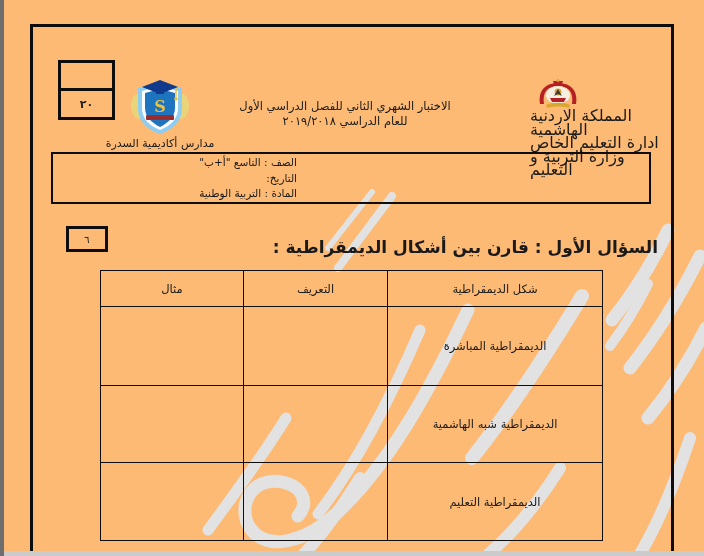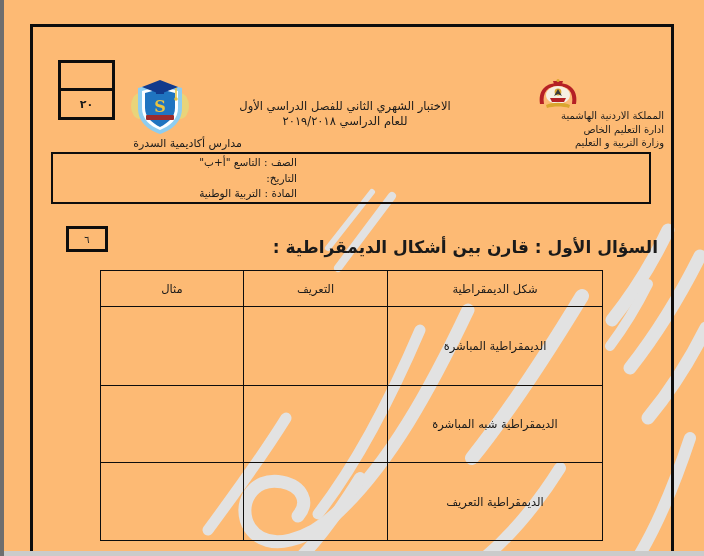--- a/index.html
+++ b/index.html
@@ -12,29 +12,29 @@
   .wm{position:absolute;left:0;top:0;z-index:1;}
   .content{position:absolute;left:0;top:0;width:704px;height:556px;z-index:3;direction:rtl;}
 
   .grade-box{position:absolute;left:58px;top:60px;width:57px;height:60px;
              border:3px solid #0d0d0d;box-sizing:border-box;}
   .grade-box .cell-top{height:25px;border-bottom:3px solid #0d0d0d;}
   .grade-box .cell-bottom{height:26px;display:flex;align-items:center;justify-content:center;
              font-size:11px;font-weight:bold;letter-spacing:4px;}
 
   .school-logo{position:absolute;left:128px;top:74px;}
-  .school-name{position:absolute;left:78px;top:137px;width:164px;text-align:right;
+  .school-name{position:absolute;left:78px;top:137px;width:164px;text-align:center;
                font-size:11px;}
 
   .exam-title{position:absolute;left:228px;top:99px;width:234px;text-align:center;
               font-size:11.5px;line-height:15px;font-weight:normal;}
 
   .jordan-emblem{position:absolute;left:536px;top:78px;}
-  .ministry{position:absolute;left:530px;top:109px;width:134px;text-align:right;
-            font-size:10px;line-height:13.5px;}
+  .ministry{position:absolute;left:530px;top:109px;width:134px;text-align:left;
+            font-size:16px;line-height:13.5px;}
 
   .info-box{position:absolute;left:51px;top:152px;width:600px;height:52px;
             border:2px solid #0d0d0d;box-sizing:border-box;font-size:10.5px;line-height:15.5px;}
   .info-right{position:absolute;right:6px;top:1px;text-align:right;}
   .info-mid{position:absolute;right:352px;top:1px;text-align:right;}
 
   .marks-box{position:absolute;left:66px;top:226px;width:42px;height:26px;
              border:3px solid #0d0d0d;box-sizing:border-box;display:flex;
              align-items:center;justify-content:center;font-size:10px;color:#222;}
   .question{position:absolute;right:46px;top:237px;font-size:17px;font-weight:bold;}
@@ -138,26 +138,26 @@
         <th>شكل الديمقراطية</th>
         <th>التعريف</th>
         <th>مثال</th>
       </tr>
       <tr class="r1">
         <td>الديمقراطية المباشرة</td>
         <td></td>
         <td></td>
       </tr>
       <tr class="r2">
-        <td>الديمقراطية شبه المباشرة</td>
+        <td>الديمقراطية شبه الهاشمية</td>
         <td></td>
         <td></td>
       </tr>
       <tr class="r3">
-        <td>الديمقراطية التعريف</td>
+        <td>الديمقراطية التعليم</td>
         <td></td>
         <td></td>
       </tr>
     </tbody>
       </table>
 
   </div>
 
   <div class="edge-bottom"></div>
   <div class="edge-left"></div>

